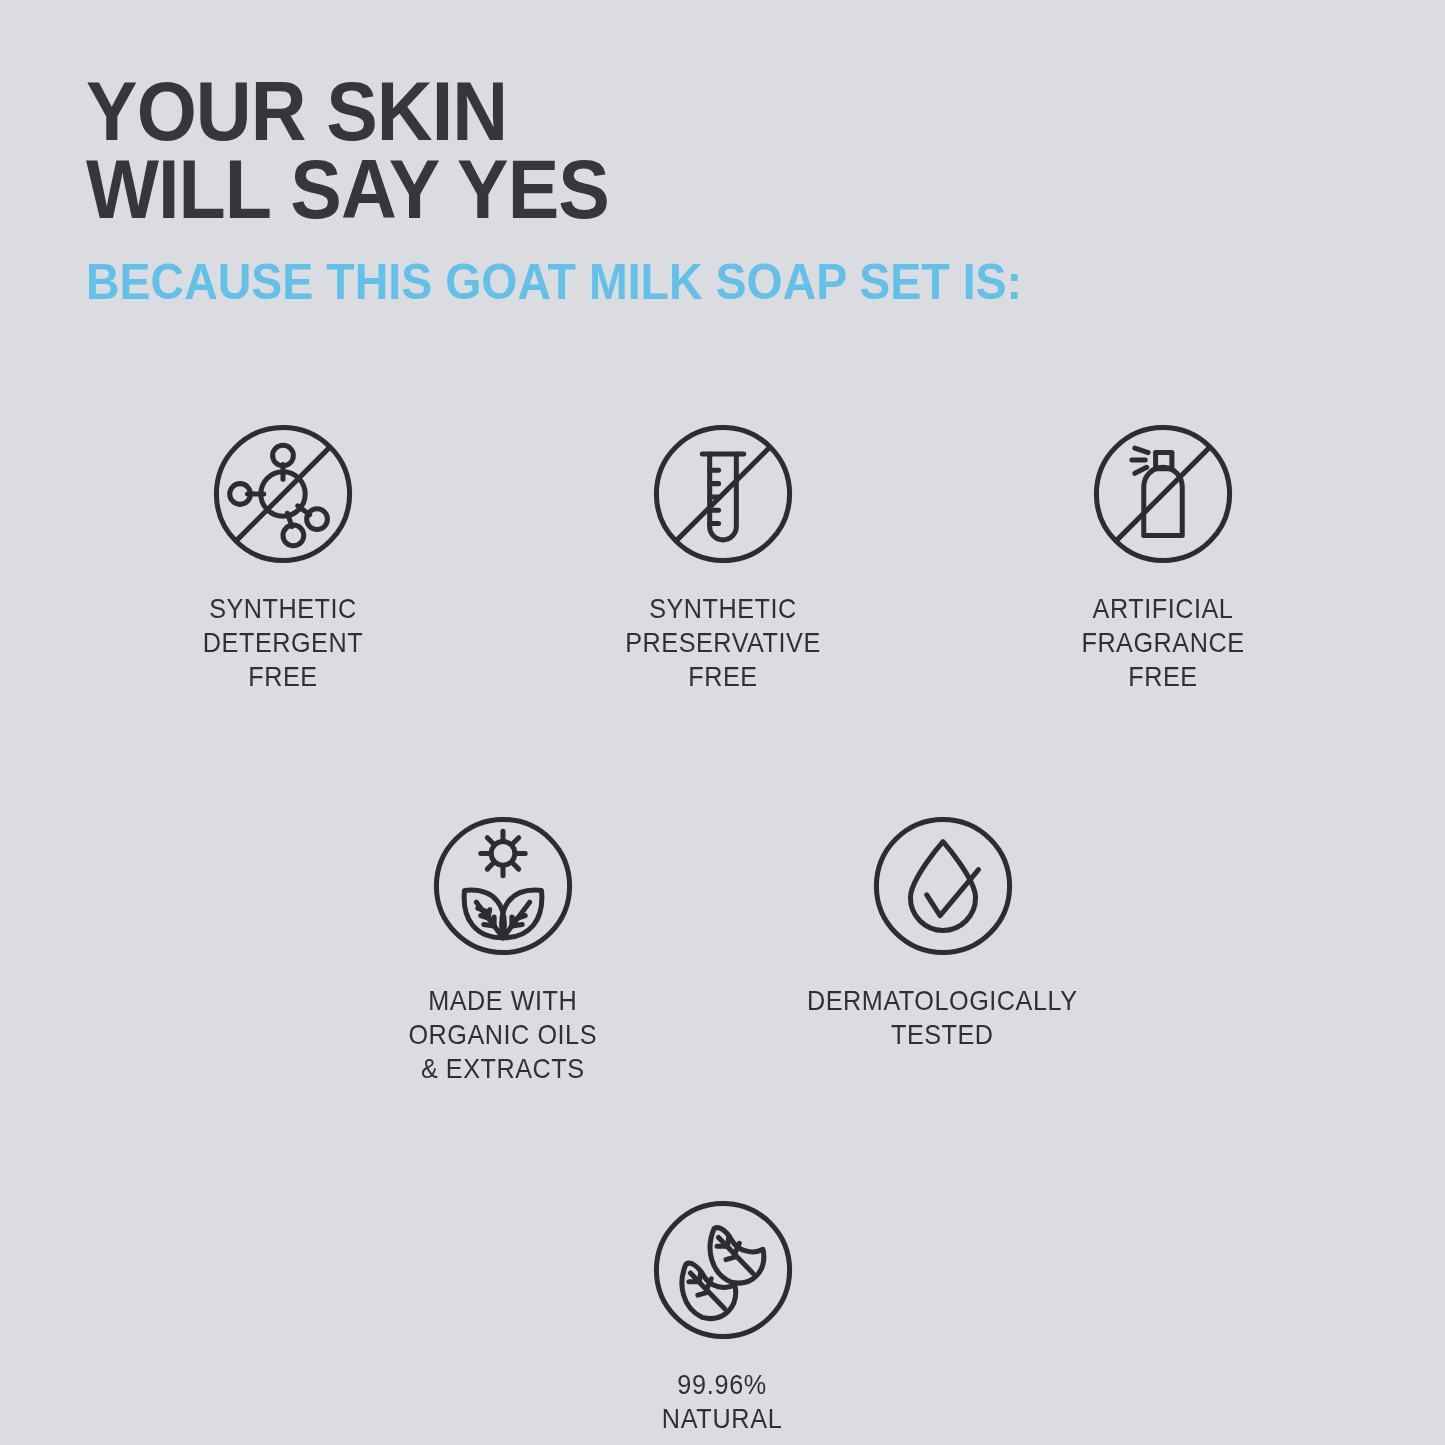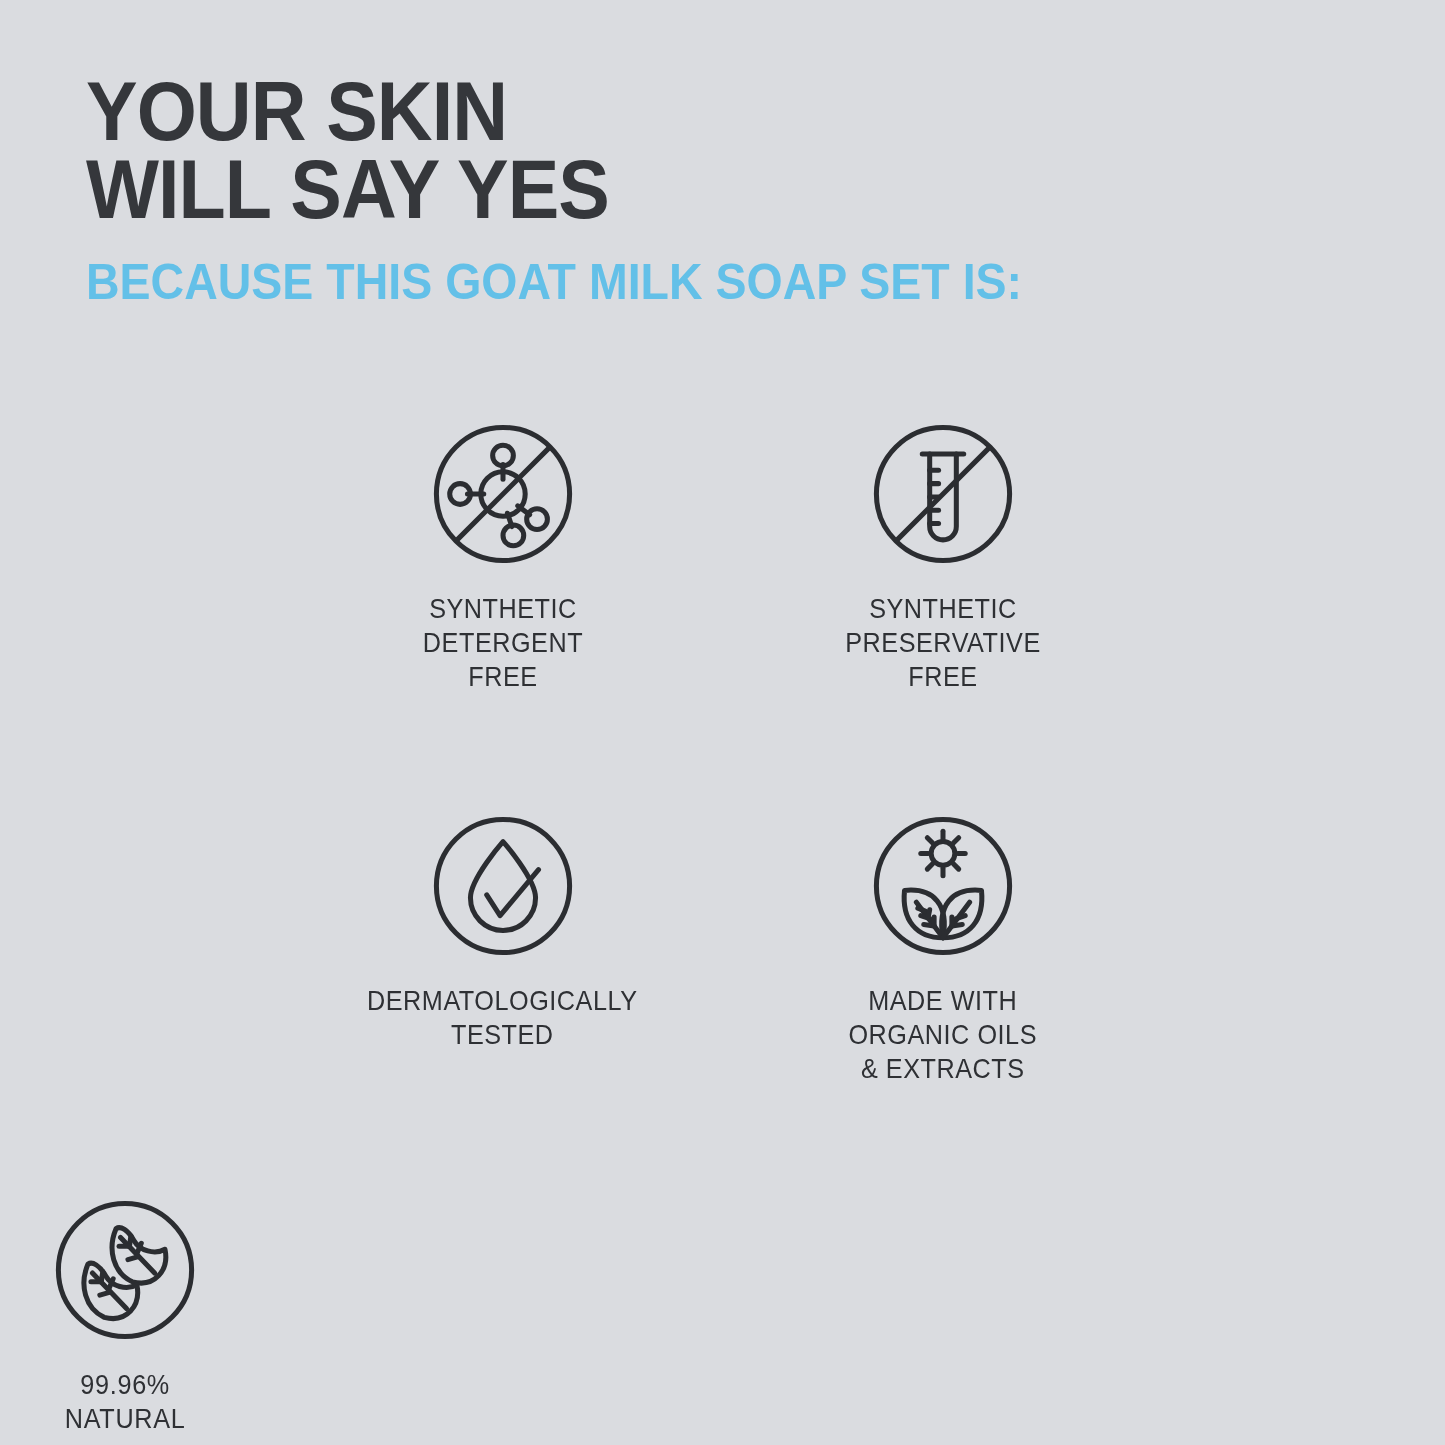--- a/index.html
+++ b/index.html
@@ -45,21 +45,21 @@
     position:absolute;
     left:0;top:420px;width:1445px;
   }
   .row{
     display:flex;
     justify-content:center;
     align-items:flex-start;
   }
   .row-1{gap:190px;}
   .row-2{gap:190px;margin-top:118px;}
-  .row-3{gap:87px;margin-top:110px;justify-content:space-between;}
+  .row-3{gap:87px;margin-top:110px;}
 
   .badge{
     width:250px;
     display:flex;
     flex-direction:column;
     align-items:center;
   }
   .badge-icon{
     width:148px;height:148px;
     display:block;
@@ -134,38 +134,43 @@
             <line x1="41" y1="61" x2="47" y2="61"></line>
             <line x1="41" y1="70" x2="47" y2="70"></line>
 
             <line x1="19" y1="81" x2="81" y2="19"></line>
           </svg>
         </span>
         <span class="badge-label">SYNTHETIC
 PRESERVATIVE FREE</span>
       </div>
 
+      <div class="badge">
+        <span class="badge-icon">
+          <svg viewBox="0 0 100 100" width="148" height="148" fill="none" stroke="#2b2d31" stroke-width="3.4" stroke-linecap="round" stroke-linejoin="round">
+            <circle cx="50" cy="50" r="45"></circle>
+
+            <path d="M37 78 V45 a13 13 0 0 1 26 0 V78 Z"></path>
+
+            <rect x="45" y="22" width="11" height="11"></rect>
+
+            <line x1="40" y1="22" x2="31" y2="19"></line>
+            <line x1="38" y1="27" x2="29" y2="27"></line>
+            <line x1="39" y1="32" x2="31" y2="36"></line>
+
+            <line x1="19" y1="81" x2="81" y2="19"></line>
+          </svg>
+        </span>
+        <span class="badge-label">ARTIFICIAL
+FRAGRANCE FREE</span>
+      </div>
     </div>
 
     <div class="row row-2">
 
-
-      <div class="badge">
-        <span class="badge-icon">
-          <svg viewBox="0 0 100 100" width="148" height="148" fill="none" stroke="#2b2d31" stroke-width="3.4" stroke-linecap="round" stroke-linejoin="round">
-            <circle cx="50" cy="50" r="45"></circle>
-
-            <path d="M50 20 C50 20 28 45 28 58 a22 22 0 0 0 44 0 C72 45 50 20 50 20 Z"></path>
-
-            <path d="M39 56 L48 70 L74 39"></path>
-          </svg>
-        </span>
-        <span class="badge-label">DERMATOLOGICALLY
-TESTED</span>
-      </div>
 
       <div class="badge">
         <span class="badge-icon">
           <svg viewBox="0 0 100 100" width="148" height="148" fill="none" stroke="#2b2d31" stroke-width="3.4" stroke-linecap="round" stroke-linejoin="round">
             <circle cx="50" cy="50" r="45"></circle>
 
             <circle cx="50" cy="28" r="8"></circle>
             <line x1="50" y1="13" x2="50" y2="18"></line>
             <line x1="50" y1="38" x2="50" y2="43"></line>
             <line x1="35" y1="28" x2="40" y2="28"></line>
@@ -189,20 +194,34 @@
             <line x1="50" y1="85" x2="68" y2="61"></line>
             <line x1="56" y1="77" x2="63" y2="76"></line>
             <line x1="59" y1="72" x2="65" y2="70"></line>
             <line x1="56" y1="77" x2="56" y2="71"></line>
           </svg>
         </span>
         <span class="badge-label">MADE WITH
 ORGANIC OILS
 &amp; EXTRACTS</span>
       </div>
+
+      <div class="badge">
+        <span class="badge-icon">
+          <svg viewBox="0 0 100 100" width="148" height="148" fill="none" stroke="#2b2d31" stroke-width="3.4" stroke-linecap="round" stroke-linejoin="round">
+            <circle cx="50" cy="50" r="45"></circle>
+
+            <path d="M50 20 C50 20 28 45 28 58 a22 22 0 0 0 44 0 C72 45 50 20 50 20 Z"></path>
+
+            <path d="M39 56 L48 70 L74 39"></path>
+          </svg>
+        </span>
+        <span class="badge-label">DERMATOLOGICALLY
+TESTED</span>
+      </div>
     </div>
 
     <div class="row row-3">
 
       <div class="badge">
         <span class="badge-icon">
           <svg viewBox="0 0 100 100" width="148" height="148" fill="none" stroke="#2b2d31" stroke-width="3.4" stroke-linecap="round" stroke-linejoin="round">
             <circle cx="50" cy="50" r="45"></circle>
 
             <path d="M44 22 C38 36 42 52 55 58 C70 62 80 50 77 36 C70 40 60 37 56 30 C52 23 47 20 44 22 Z"></path>

